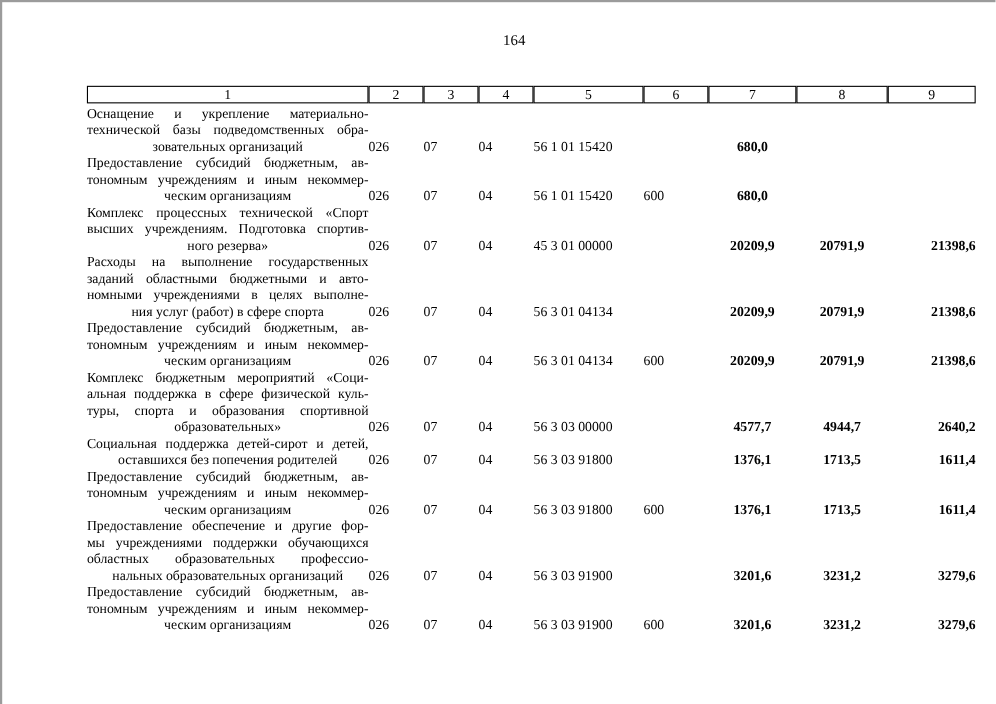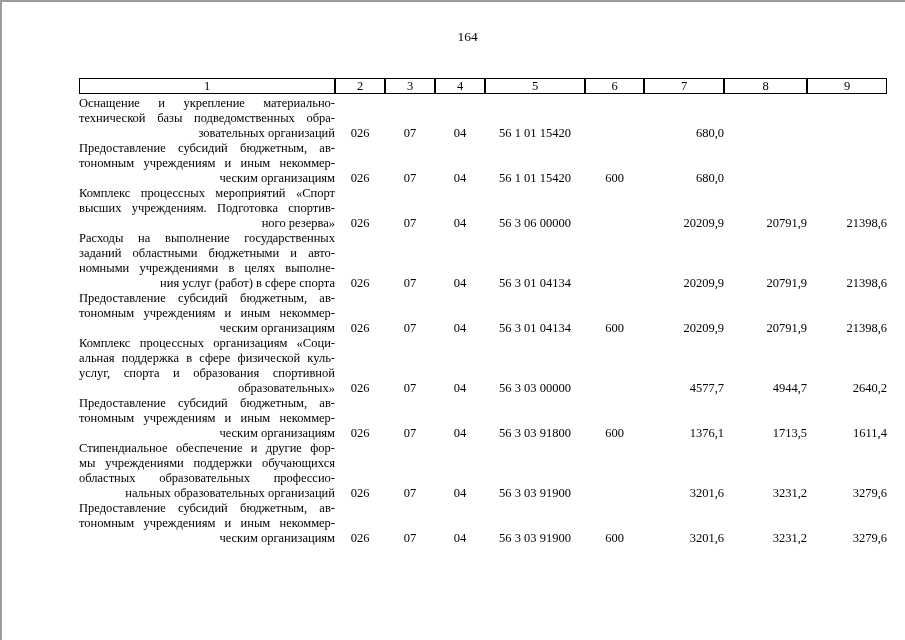--- a/index.html
+++ b/index.html
@@ -47,24 +47,24 @@
   table.budget-table td {
     padding: 0;
     vertical-align: bottom;
     line-height: 15px;
     overflow: hidden;
   }
   tbody tr:first-child td { padding-top: 2px; }
   td.desc { padding-left: 2px; padding-right: 2px; }
   tbody tr:first-child td.desc { padding-top: 2px; margin-left: 25px; }
   .jline { text-align: justify; text-align-last: justify; }
-  .lline { text-align: right; }
-  td.c2, td.c3, td.c4, td.c5, td.c6 { text-align: center; }
-  td.c7, td.c8 { text-align: right; padding-right: 5px; }
-  td.c9 { text-align: right; padding-right: 3px; }
+  .lline { text-align: center; }
+  td.c2, td.c3, td.c4, td.c5, td.c6 { text-align: left; }
+  td.c7, td.c8 { text-align: center; padding-right: 5px; font-weight: bold; }
+  td.c9 { text-align: right; padding-right: 3px; font-weight: bold; }
 </style>
 </head>
 <body>
 
 <div class="page-number">164</div>
 
 <table class="budget-table">
   <colgroup id="colgroup">
       <col style="width: 256px;">
       <col style="width: 50px;">
@@ -115,28 +115,28 @@
         <td class="c3">07</td>
         <td class="c4">04</td>
         <td class="c5">56 1 01 15420</td>
         <td class="c6">600</td>
         <td class="c7">680,0</td>
         <td class="c8"></td>
         <td class="c9"></td>
       </tr>
       <tr>
         <td class="desc">
-          <div class="jline">Комплекс процессных мероприятий «Спорт</div>
+          <div class="jline">Комплекс процессных технической «Спорт</div>
           <div class="jline">высших учреждениям. Подготовка спортив-</div>
           <div class="lline">ного резерва»</div>
         </td>
         <td class="c2">026</td>
         <td class="c3">07</td>
         <td class="c4">04</td>
-        <td class="c5">56 3 06 00000</td>
+        <td class="c5">45 3 01 00000</td>
         <td class="c6"></td>
         <td class="c7">20209,9</td>
         <td class="c8">20791,9</td>
         <td class="c9">21398,6</td>
       </tr>
       <tr>
         <td class="desc">
           <div class="jline">Расходы на выполнение государственных</div>
           <div class="jline">заданий областными бюджетными и авто-</div>
           <div class="jline">номными учреждениями в целях выполне-</div>
@@ -161,52 +161,66 @@
         <td class="c3">07</td>
         <td class="c4">04</td>
         <td class="c5">56 3 01 04134</td>
         <td class="c6">600</td>
         <td class="c7">20209,9</td>
         <td class="c8">20791,9</td>
         <td class="c9">21398,6</td>
       </tr>
       <tr>
         <td class="desc">
-          <div class="jline">Комплекс процессных организациям «Соци-</div>
+          <div class="jline">Комплекс бюджетным мероприятий «Соци-</div>
           <div class="jline">альная поддержка в сфере физической куль-</div>
-          <div class="jline">услуг, спорта и образования спортивной</div>
+          <div class="jline">туры, спорта и образования спортивной</div>
           <div class="lline">образовательных»</div>
         </td>
         <td class="c2">026</td>
         <td class="c3">07</td>
         <td class="c4">04</td>
         <td class="c5">56 3 03 00000</td>
         <td class="c6"></td>
         <td class="c7">4577,7</td>
         <td class="c8">4944,7</td>
         <td class="c9">2640,2</td>
       </tr>
       <tr>
         <td class="desc">
-          <div class="jline">Предоставление субсидий бюджетным, ав-</div>
-          <div class="jline">тономным учреждениям и иным некоммер-</div>
-          <div class="lline">ческим организациям</div>
+          <div class="jline">Социальная поддержка детей-сирот и детей,</div>
+          <div class="lline">оставшихся без попечения родителей</div>
         </td>
         <td class="c2">026</td>
         <td class="c3">07</td>
         <td class="c4">04</td>
         <td class="c5">56 3 03 91800</td>
-        <td class="c6">600</td>
+        <td class="c6"></td>
         <td class="c7">1376,1</td>
         <td class="c8">1713,5</td>
         <td class="c9">1611,4</td>
       </tr>
       <tr>
         <td class="desc">
-          <div class="jline">Стипендиальное обеспечение и другие фор-</div>
+          <div class="jline">Предоставление субсидий бюджетным, ав-</div>
+          <div class="jline">тономным учреждениям и иным некоммер-</div>
+          <div class="lline">ческим организациям</div>
+        </td>
+        <td class="c2">026</td>
+        <td class="c3">07</td>
+        <td class="c4">04</td>
+        <td class="c5">56 3 03 91800</td>
+        <td class="c6">600</td>
+        <td class="c7">1376,1</td>
+        <td class="c8">1713,5</td>
+        <td class="c9">1611,4</td>
+      </tr>
+      <tr>
+        <td class="desc">
+          <div class="jline">Предоставление обеспечение и другие фор-</div>
           <div class="jline">мы учреждениями поддержки обучающихся</div>
           <div class="jline">областных образовательных профессио-</div>
           <div class="lline">нальных образовательных организаций</div>
         </td>
         <td class="c2">026</td>
         <td class="c3">07</td>
         <td class="c4">04</td>
         <td class="c5">56 3 03 91900</td>
         <td class="c6"></td>
         <td class="c7">3201,6</td>

